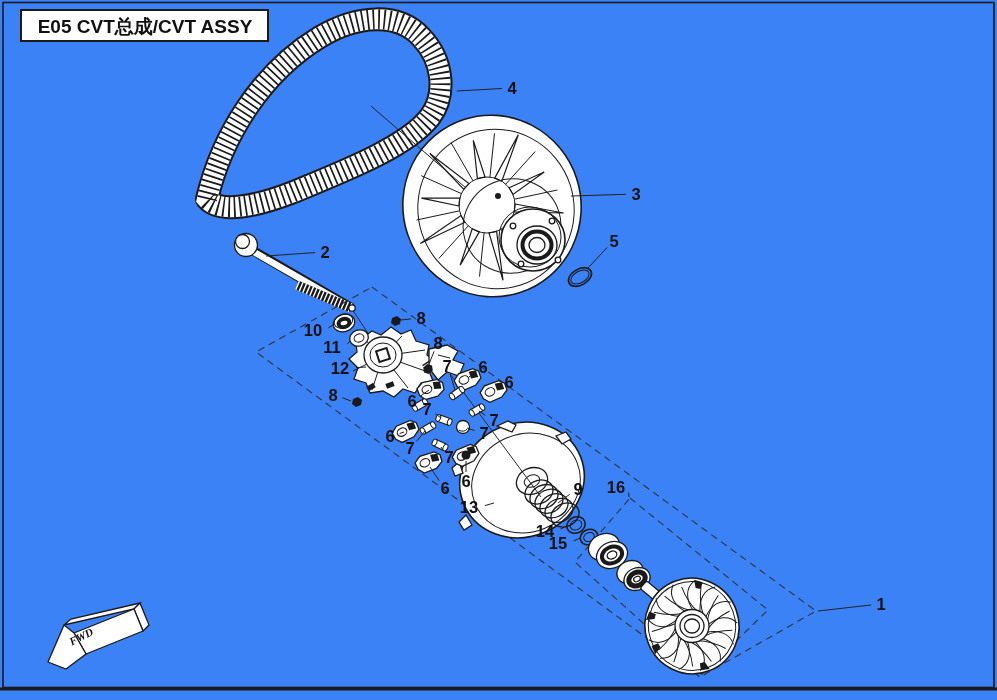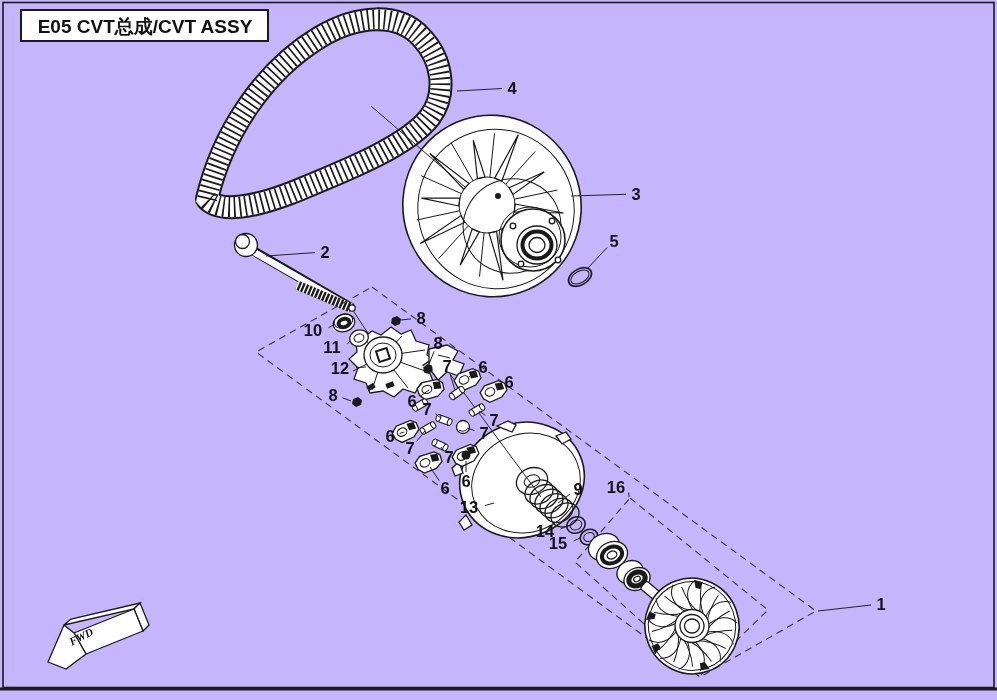--- a/index.html
+++ b/index.html
@@ -1,16 +1,16 @@
 <!DOCTYPE html>
 <html><head>
 <meta charset="utf-8">
 <style>
   html,body{margin:0;padding:0;background:#e8e8e8;}
-  #stage{position:relative;width:997px;height:700px;background:#c4b5fd;margin:0 auto;overflow:hidden;}
+  #stage{position:relative;width:997px;height:700px;background:#3b82f6;margin:0 auto;overflow:hidden;}
   svg{position:absolute;left:0;top:0;}
   .ln{fill:none;stroke:#1a1a1a;stroke-width:1.3;}
   .ln2{fill:none;stroke:#1a1a1a;stroke-width:1.6;}
   .thin{fill:none;stroke:#1a1a1a;stroke-width:1;}
   .wfill{fill:#ffffff;stroke:#1a1a1a;stroke-width:1.3;}
   .wfill2{fill:#ffffff;stroke:#1a1a1a;stroke-width:1.6;}
   .dark{fill:#1a1a1a;stroke:none;}
   .leader{stroke:#222222;stroke-width:1;fill:none;}
   .dashed{fill:none;stroke:#333333;stroke-width:1.1;stroke-dasharray:7 5;}
   .axis{stroke:#2a2a2a;stroke-width:1;fill:none;}

